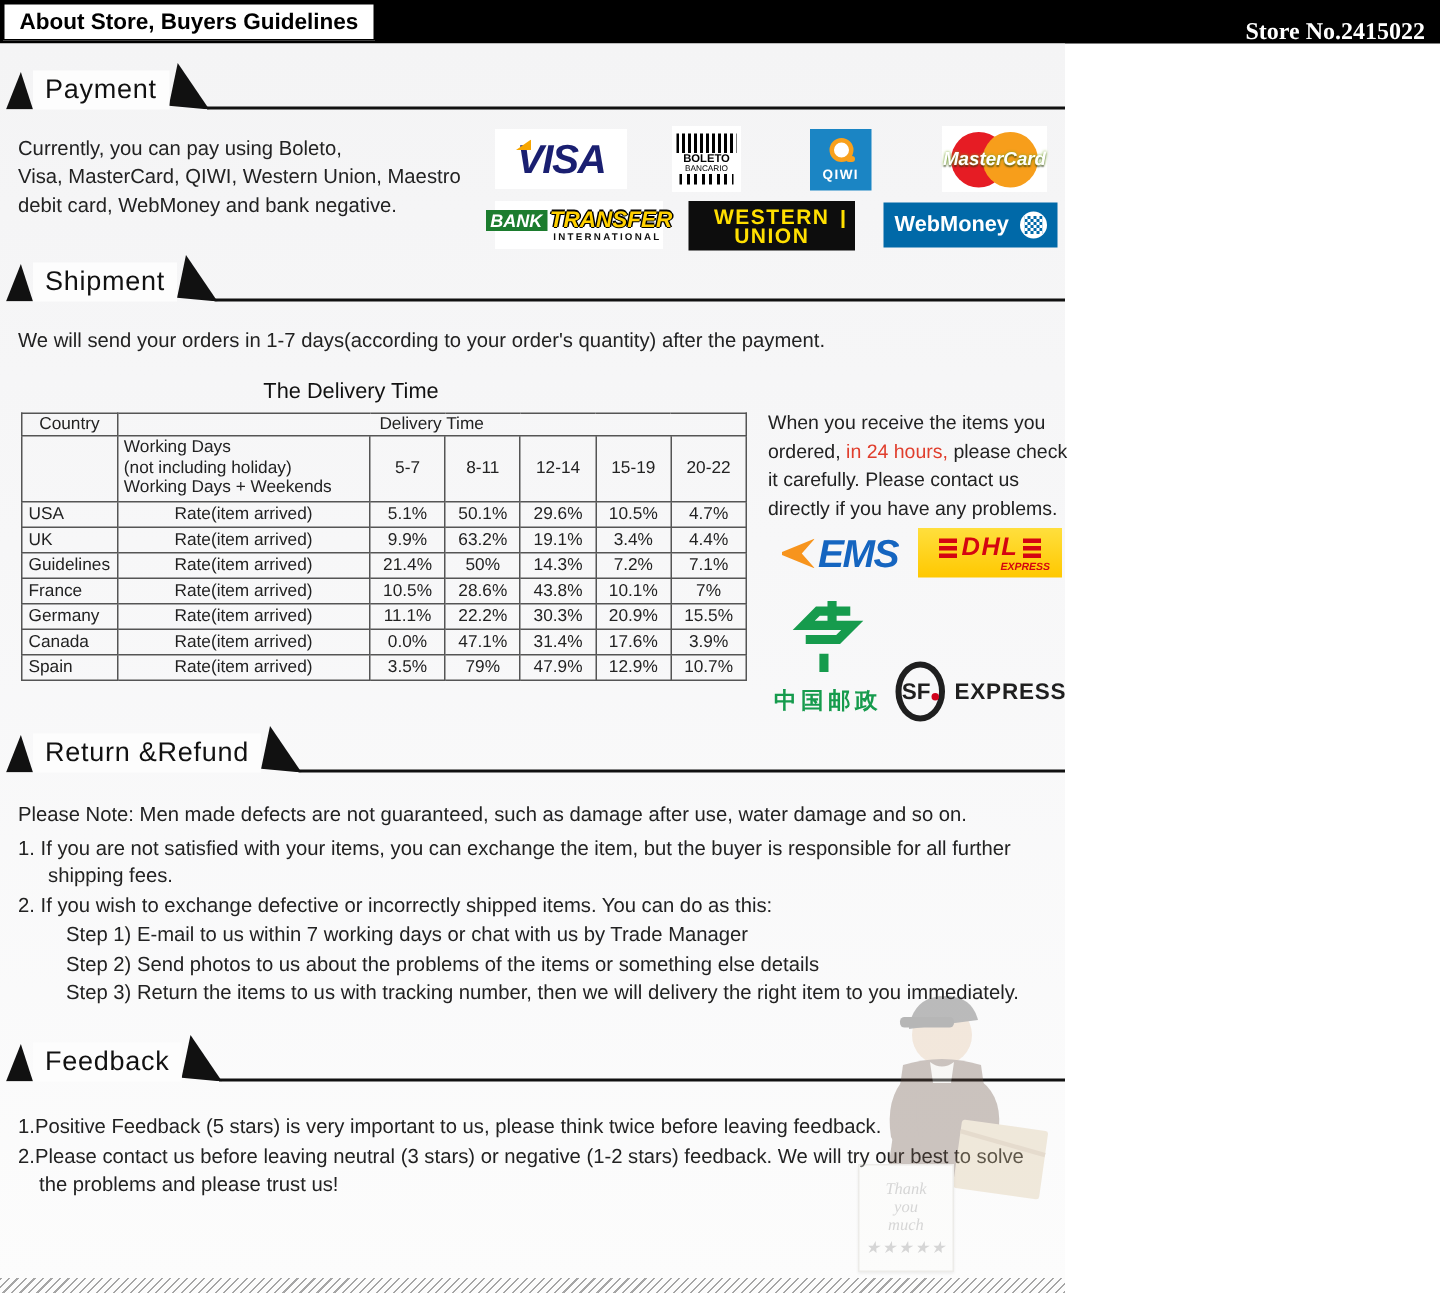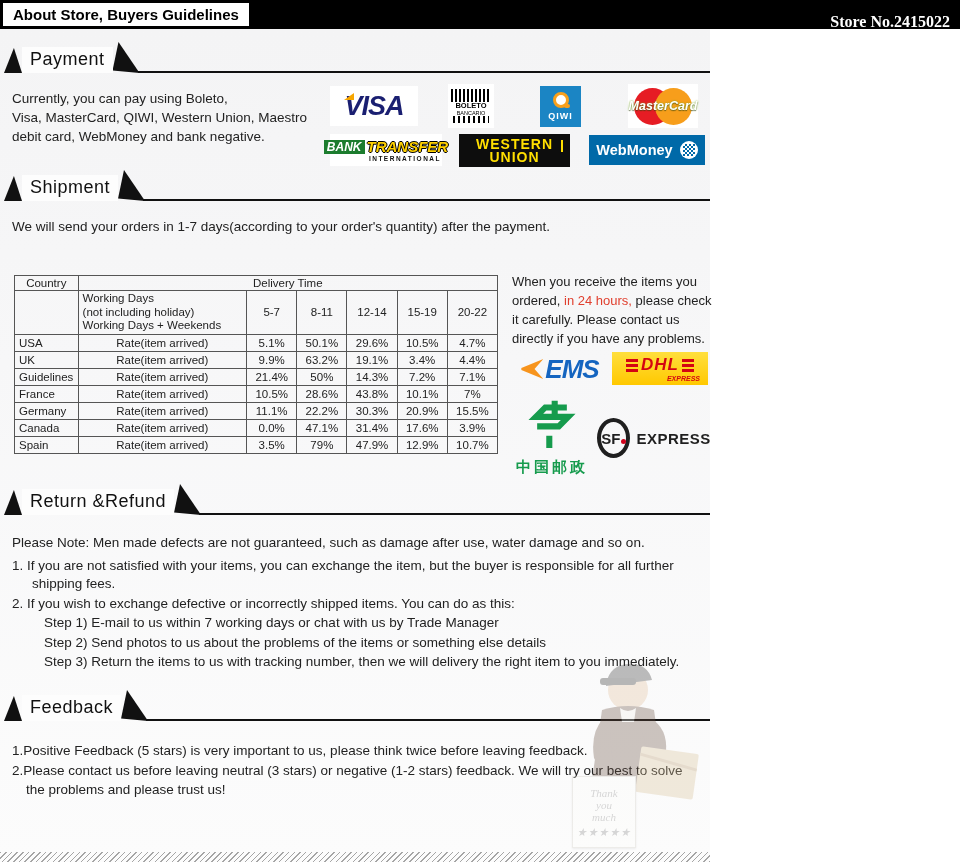--- a/index.html
+++ b/index.html
@@ -87,21 +87,21 @@
   .ems { left:514px; top:324px; width:92px; height:32px; flex-direction:row; gap:2px; }
   .ems .wing { width:22px; height:20px; background:#f7941d; clip-path:polygon(0 45%,100% 0,60% 50%,100% 100%,0 55%); }
   .ems span { font-style:italic; font-weight:900; font-size:26px; color:#1565c0; letter-spacing:-1px; }
   .dhl { left:612px; top:323px; width:96px; height:33px; background:linear-gradient(180deg,#ffdf3d,#ffc800); flex-direction:column; }
   .dhl .dhl-row { display:flex; align-items:center; gap:3px; }
   .dhl .dash { width:12px; height:3px; background:#d40511; box-shadow:0 5px 0 #d40511, 0 -5px 0 #d40511; }
   .dhl span { color:#d40511; font-style:italic; font-weight:900; font-size:17px; letter-spacing:1px;text-align:right; }
   .dhl i { color:#d40511; font-size:7px; font-style:italic; font-weight:bold; align-self:flex-end; margin-right:8px; }
   .chinapost { left:512px; top:369px; width:80px; height:92px; flex-direction:column; justify-content:flex-start; gap:6px; }
   .chinapost span { color:#169b4d; font-size:15px; font-weight:bold; letter-spacing:3px; font-family:"DejaVu Sans", sans-serif; }
-  .sfexpress { left:600px; top:385px; width:108px; height:48px; gap:6px; }
+  .sfexpress { left:600px; top:408px; width:108px; height:48px; gap:6px; }
   .sf-circle { width:40px; height:40px; border-radius:50%; border:4px solid #1f1f1f; display:flex; align-items:center; justify-content:center; background:transparent; }
   .sf-circle b { font-size:15px; color:#1f1f1f; letter-spacing:0; }
   .sf-dot { width:5px; height:5px; border-radius:50%; background:#d0021b; margin:6px 0 0 1px; }
   .sfexpress > b { font-size:15px; color:#1f1f1f; letter-spacing:0.5px; }
 
   
   .rr-body { position:absolute; left:12px; top:505px; width:694px; font-size:13.5px; color:#222; line-height:18.5px; }
   .rr-note { margin-bottom:4px; }
   .rr-item { padding-left:20px; text-indent:-20px; margin-top:1px; }
   .rr-step { padding-left:32px; margin-top:1px; }
@@ -187,20 +187,21 @@
     </div>
 
     <div class="sec-header" style="top:142px;">
       <div class="tri-left"></div>
       <div class="sec-label">Shipment</div>
       <div class="tri-right"></div>
       <div class="sec-line"></div>
     </div>
 
     <div class="ship-intro">We will send your orders in 1-7 days(according to your order's quantity) after the payment.</div>
+    <div class="table-title">The Delivery Time</div>
 
     <table class="delivery">
       <tbody>
           <tr>
         <td class="country center">Country</td>
         <td class="center" colspan="6">Delivery Time</td>
       </tr>
       <tr>
         <td></td>
         <td class="wd-cell">

